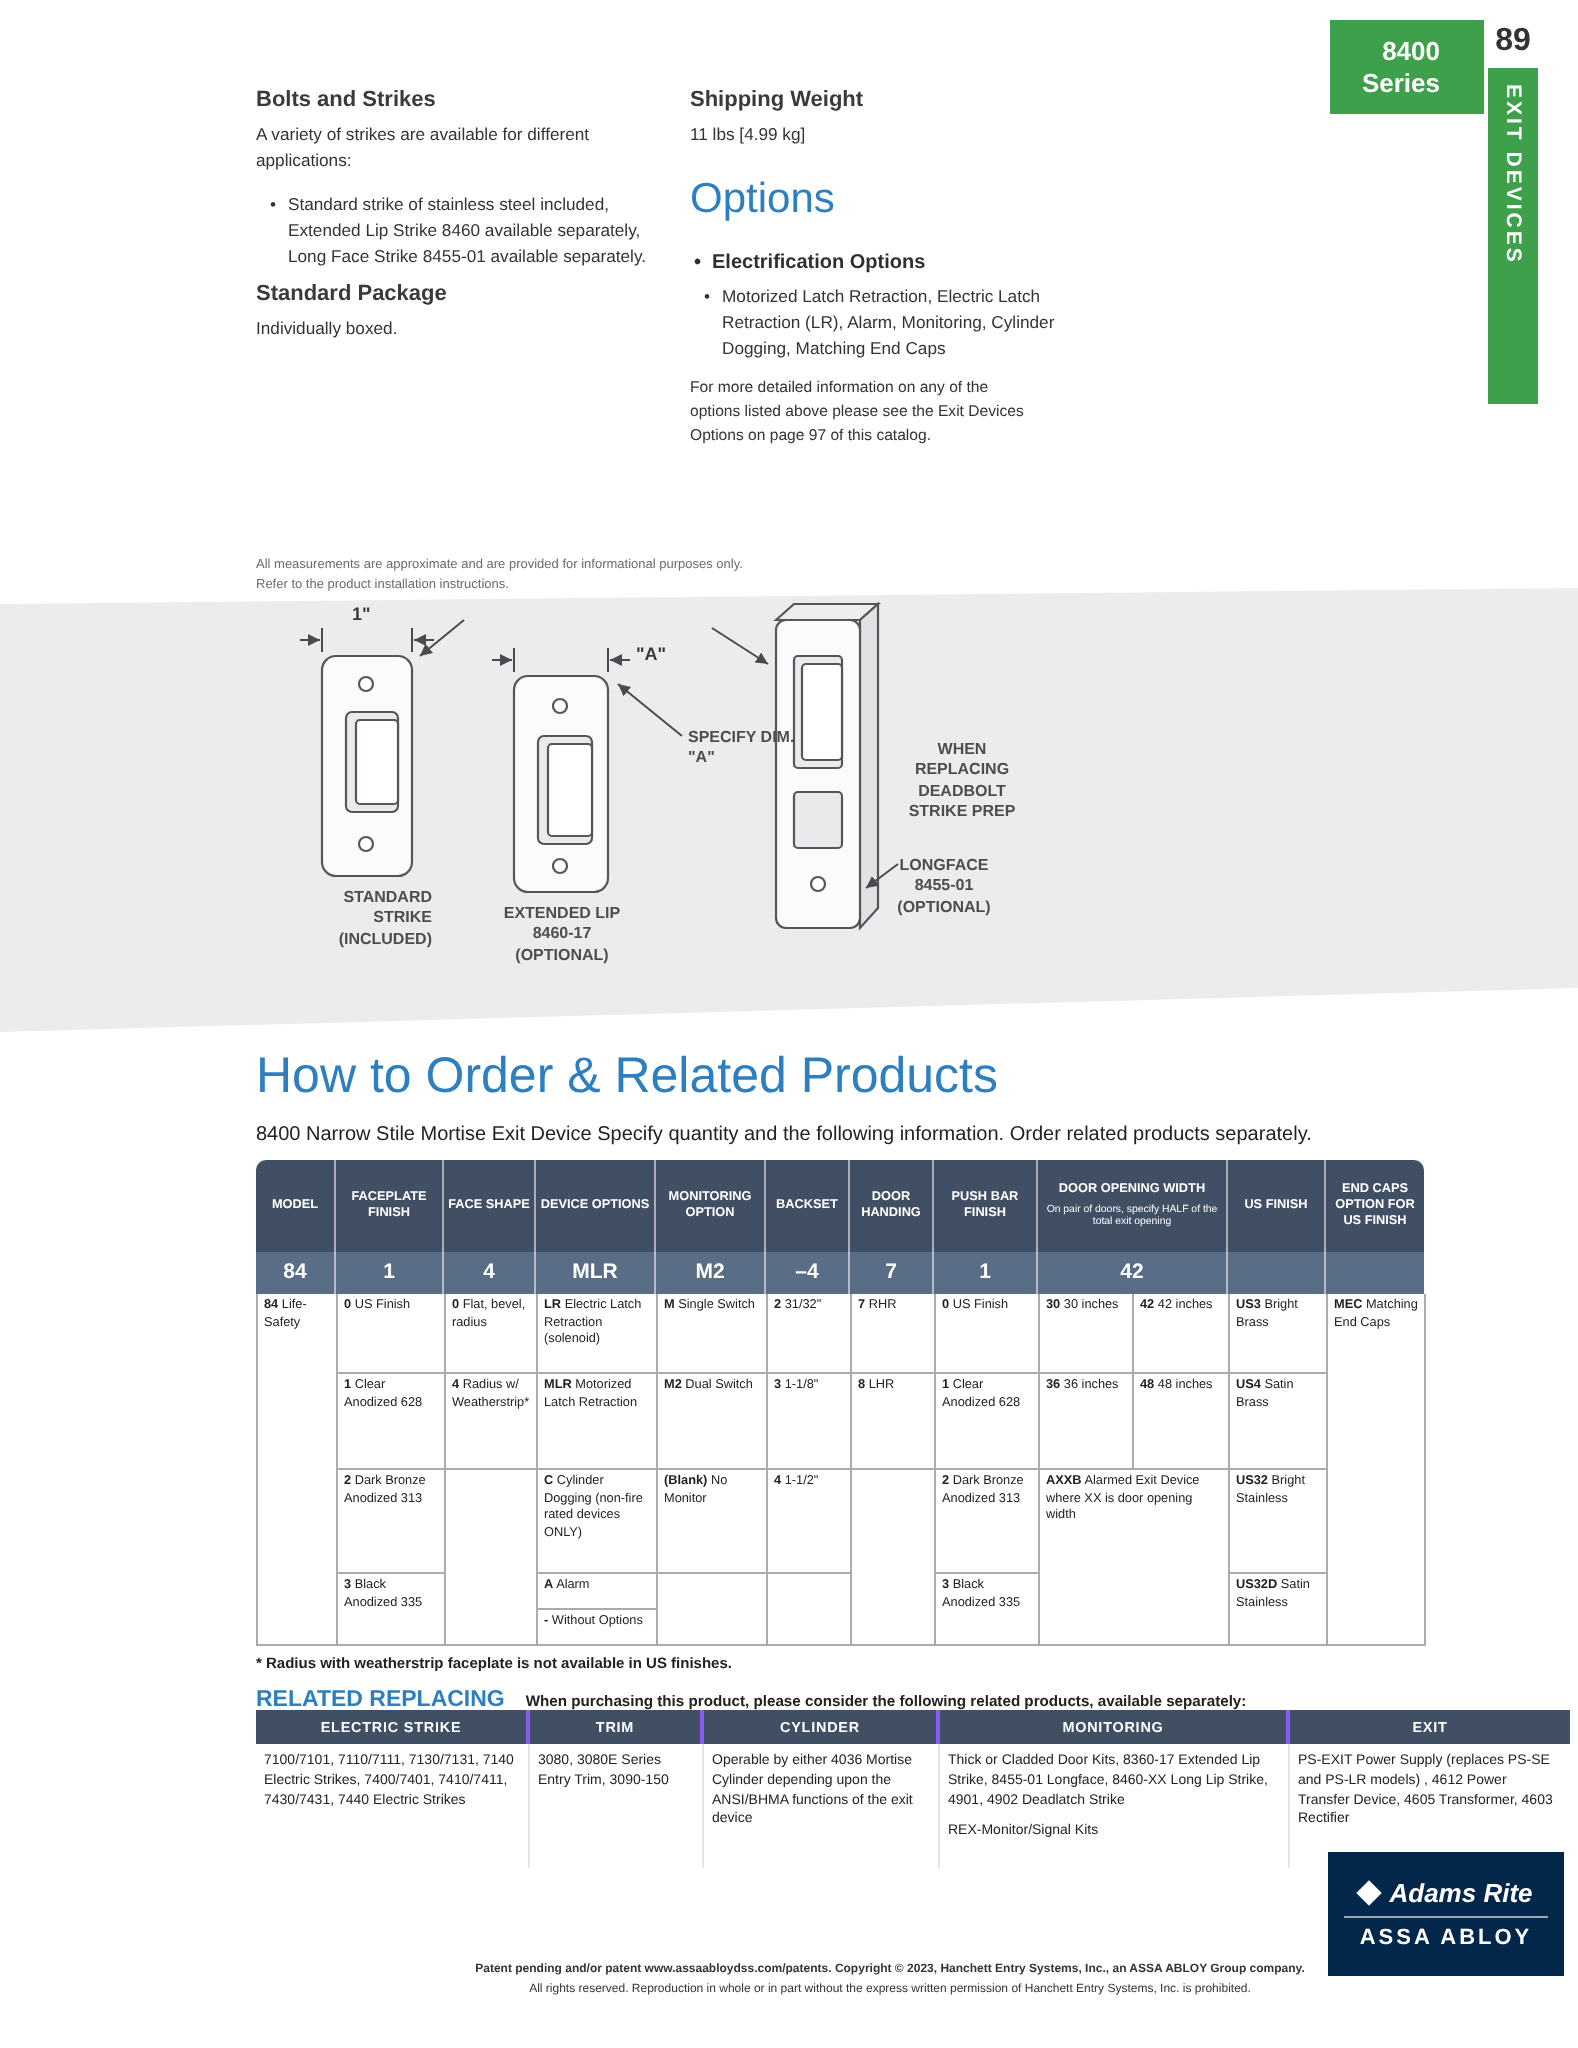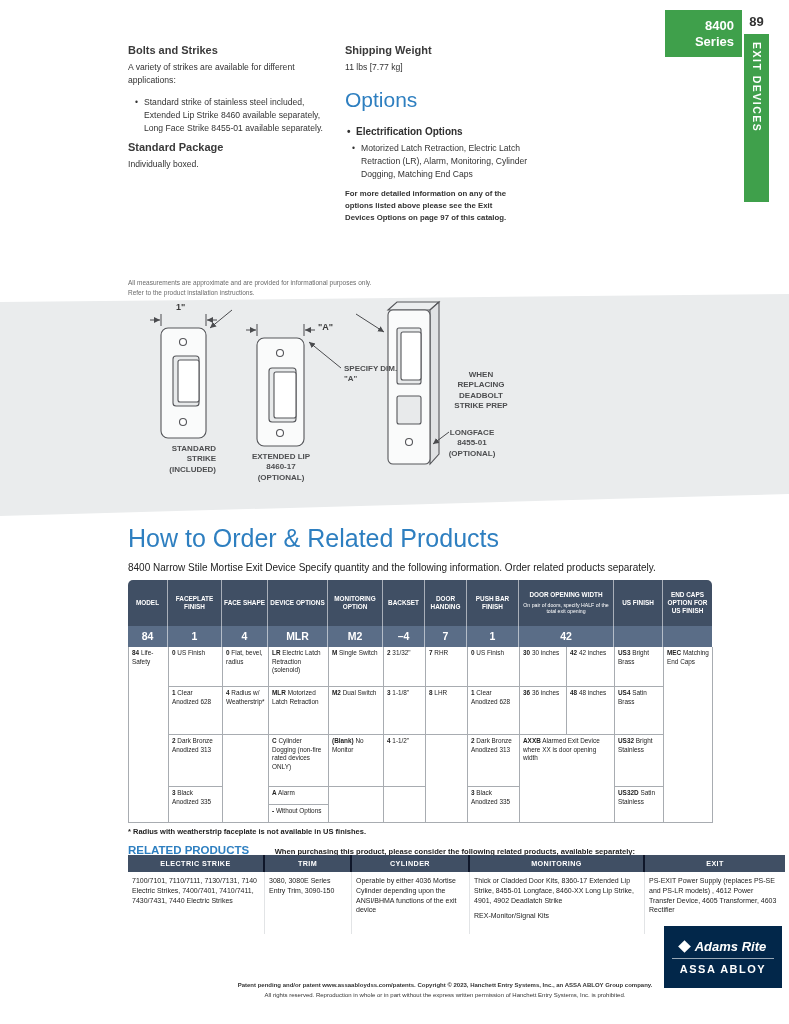--- a/index.html
+++ b/index.html
@@ -2,40 +2,40 @@
 <html><head>
 <meta charset="utf-8">
 <style>
   * { margin:0; padding:0; box-sizing:border-box; }
   html,body { background:#9a9a9a; }
   body { font-family:"Liberation Sans", sans-serif; }
   .page { position:relative; width:789px; height:1024px; background:#ffffff; margin:0 auto; overflow:hidden; color:#2b2b2b; }
 
   
   .tab-green { position:absolute; left:665px; top:10px; width:77px; height:47px; background:#3fa04b; color:#fff;
-               display:flex; flex-direction:column; align-items:flex-end; justify-content:center; padding-right:8px;
+               display:flex; flex-direction:column; align-items:flex-end; justify-content:center; padding-right:22px;
                font-weight:bold; font-size:13px; line-height:1.2; }
   .tab-num { position:absolute; left:744px; top:10px; width:25px; height:22px; display:flex; align-items:center; justify-content:center;
-             font-weight:bold; font-size:13px; color:#333; background:#fff; }
+             font-weight:bold; font-size:16px; color:#333; background:#fff; }
   .tab-band { position:absolute; left:744px; top:34px; width:25px; height:168px; background:#3fa04b; display:flex; justify-content:center; padding-top:8px; }
   .tab-band span { writing-mode:vertical-rl; color:#fff; font-weight:bold; font-size:10.5px; letter-spacing:1.5px; }
 
   
   .col-left { position:absolute; left:128px; top:44px; width:206px; }
   .col-right { position:absolute; left:345px; top:44px; width:196px; }
   .h-dark { font-size:11px; font-weight:bold; color:#3a3a3a; margin-bottom:5px; }
   .body-p { font-size:8.6px; line-height:1.5; color:#333; margin-bottom:9px; }
   .bullet { position:relative; padding-left:11px; font-size:8.6px; line-height:1.5; color:#333; margin-bottom:7px; }
   .bullet::before { content:"\2022"; position:absolute; left:2px; top:0; }
   .bullet.b-bold { font-weight:bold; font-size:10px; color:#2f2f2f; margin-bottom:3px; }
   .bullet.b-sub { padding-left:16px; }
   .bullet.b-sub::before { left:7px; }
   .mt { margin-top:4px; }
   .options-h { font-size:21px; font-weight:400; color:#2e7fc0; margin:14px 0 12px 0; }
-  .opt-note { font-size:7.8px; line-height:1.55; color:#333; width:172px;font-weight:bold; }
+  .opt-note { font-size:7.8px; line-height:1.55; color:#333; width:172px; }
   .disclaimer { position:absolute; left:128px; top:278px; font-size:6.5px; line-height:1.5; color:#6b6b6b; }
 
   
   .diagram-band { position:absolute; left:0; top:294px; width:789px; height:222px; }
   .band-bg { position:absolute; inset:0; background:#eaeced; clip-path:polygon(0 8px,100% 0,100% 200px,0 222px); }
   .diagram-svg { position:absolute; left:0; top:0; }
   .dlabel { position:absolute; font-size:8px; font-weight:bold; color:#4d4e50; line-height:1.3; }
   .dcenter { text-align:center; }
   .dim-lbl { position:absolute; font-size:9px; font-weight:bold; color:#3a3a3a; }
 
@@ -56,24 +56,24 @@
   .ec { height:21px; line-height:21px; text-align:center; color:#fff; font-weight:bold; font-size:10.5px; border-right:1px solid rgba(255,255,255,.55); }
   .ec:last-child { border-right:none; }
   .ot-body { grid-template-rows:40px 48px 52px 18px 18px; border-left:1px solid #a8acb1; }
   .bc { border-right:1px solid #a8acb1; border-bottom:1px solid #a8acb1; padding:2px 3px; font-size:6.4px; line-height:1.35; color:#222; background:#fff; }
   .bc b { font-weight:bold; }
   .footnote { position:absolute; left:128px; top:827px; font-size:7.5px; font-weight:bold; color:#222; }
 
   
   .related-line { position:absolute; left:128px; top:840px; }
   .rel-h { font-size:11.5px; font-weight:bold; color:#2e7fc0; }
-  .rel-intro { font-size:7.6px; font-weight:bold; color:#222; margin-left:21px; }
+  .rel-intro { font-size:7.6px; font-weight:bold; color:#222; margin-left:6px; }
   .rel-table { position:absolute; left:128px; top:855px; width:657px; }
   .rel-head, .rel-body { display:grid; grid-template-columns:137px 87px 118px 175px 140px; }
-  .rh { background:#404f64; color:#fff; font-weight:bold; font-size:7.2px; letter-spacing:.4px; text-align:center; padding:4px 2px; border-right:2px solid #0f172a; }
+  .rh { background:#404f64; color:#fff; font-weight:bold; font-size:7.2px; letter-spacing:.4px; text-align:center; padding:4px 2px; border-right:2px solid #8b5cf6; }
   .rh:last-child { border-right:none; }
   .rc { padding:4px 6px 6px 4px; font-size:7px; line-height:1.4; color:#222; border-right:1px solid #e2e4e6; min-height:62px; }
   .rc:last-child { border-right:none; }
   .rc .p2 { margin-top:6px; }
 
   
   .logo-box { position:absolute; left:664px; top:926px; width:118px; height:62px; background:#02274a; color:#fff;
               display:flex; flex-direction:column; align-items:center; justify-content:center; gap:4px; }
   .brand-row { display:flex; align-items:center; gap:6px; }
   .diamond { width:9px; height:9px; background:#fff; transform:rotate(45deg); }
@@ -102,21 +102,21 @@
     <p class="body-p">A variety of strikes are available for different applications:</p>
     <div class="bullet b-sub">
       <span>Standard strike of stainless steel included, Extended Lip Strike 8460 available separately, Long Face Strike 8455-01 available separately.</span>
     </div>
     <div class="h-dark mt">Standard Package</div>
     <p class="body-p">Individually boxed.</p>
   </div>
 
   <div class="col-right">
     <div class="h-dark">Shipping Weight</div>
-    <p class="body-p">11 lbs [7.77 kg]</p>
+    <p class="body-p">11 lbs [4.99 kg]</p>
     <div class="options-h">Options</div>
     <div class="bullet b-bold">
       <span>Electrification Options</span>
     </div>
     <div class="bullet b-sub">
       <span>Motorized Latch Retraction, Electric Latch Retraction (LR), Alarm, Monitoring, Cylinder Dogging, Matching End Caps</span>
     </div>
     <p class="opt-note">For more detailed information on any of the options listed above please see the Exit Devices Options on page 97 of this catalog.</p>
   </div>
 
@@ -293,21 +293,21 @@
       <div class="bc" style="grid-column:11; grid-row:3;"><b>US32</b> <span>Bright Stainless</span></div>
       <div class="bc" style="grid-column:11; grid-row:4 / span 2;"><b>US32D</b> <span>Satin Stainless</span></div>
 
       <div class="bc" style="grid-column:12; grid-row:1 / span 5;"><b>MEC</b> <span>Matching End Caps</span></div>
     </div>
   </div>
 
   <div class="footnote">* Radius with weatherstrip faceplate is not available in US finishes.</div>
 
   <div class="related-line">
-    <span class="rel-h">RELATED PRODUCTS</span>
+    <span class="rel-h">RELATED REPLACING</span>
     <span class="rel-intro">When purchasing this product, please consider the following related products, available separately:</span>
   </div>
   <div class="rel-table">
     <div class="rel-head">
       <div class="rh">ELECTRIC STRIKE</div>
       <div class="rh">TRIM</div>
       <div class="rh">CYLINDER</div>
       <div class="rh">MONITORING</div>
       <div class="rh">EXIT</div>
     </div>

